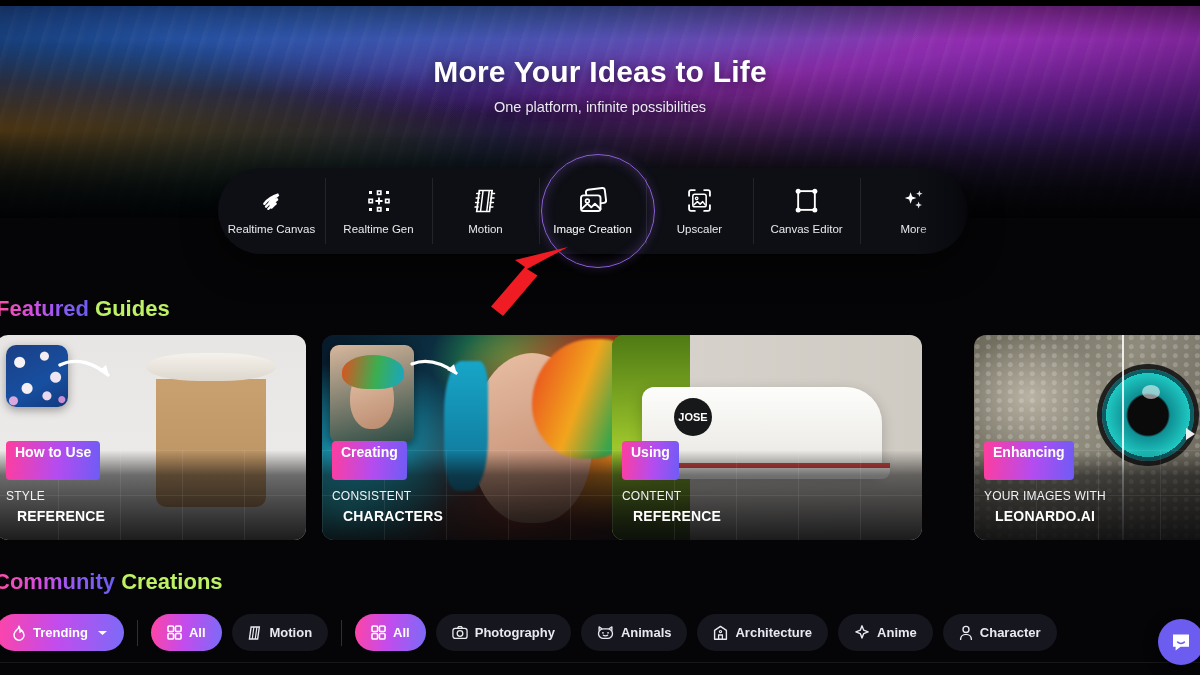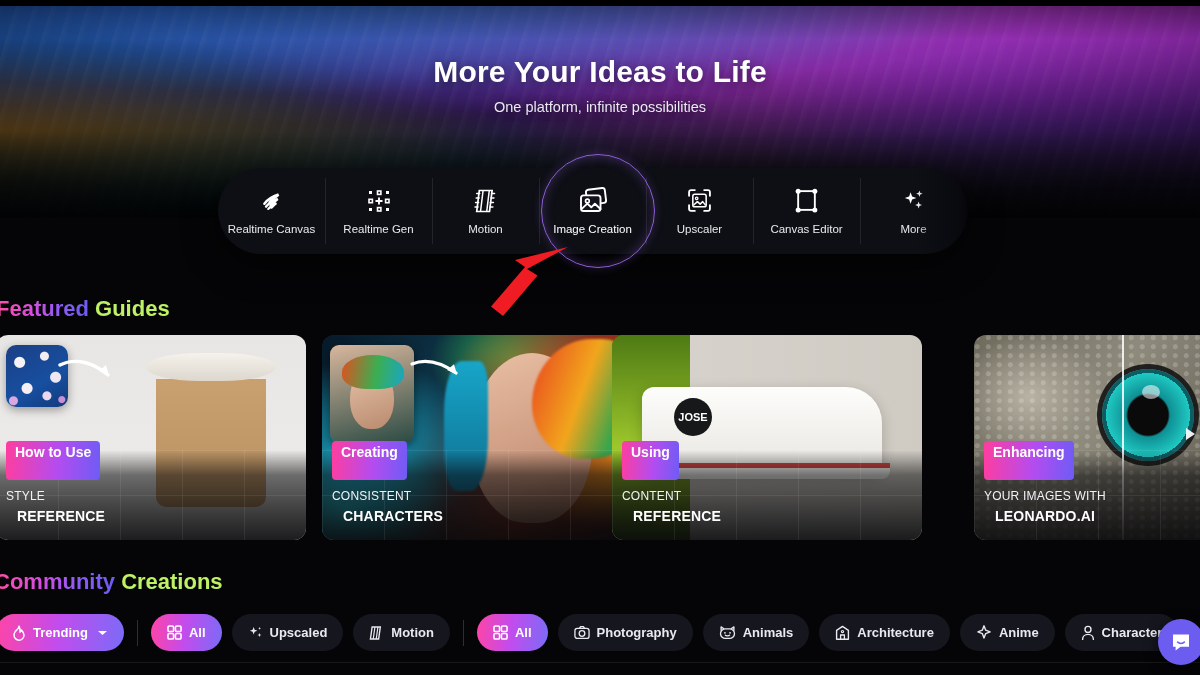--- a/index.html
+++ b/index.html
@@ -410,30 +410,20 @@
         <svg width="15" height="15" viewBox="0 0 16 16" fill="none">
           <rect x="1" y="1" width="6" height="6" rx="1.5" stroke="#fff" stroke-width="1.7"></rect>
           <rect x="9" y="1" width="6" height="6" rx="1.5" stroke="#fff" stroke-width="1.7"></rect>
           <rect x="1" y="9" width="6" height="6" rx="1.5" stroke="#fff" stroke-width="1.7"></rect>
           <rect x="9" y="9" width="6" height="6" rx="1.5" stroke="#fff" stroke-width="1.7"></rect>
         </svg>
       </span>
       <span>All</span>
     </div>
 
-    <div class="pill">
-      <span class="pic">
-        <svg width="15" height="15" viewBox="0 0 16 16" fill="none">
-          <path d="M6 2.2l1.1 2.9L10 6.2 7.1 7.3 6 10.2 4.9 7.3 2 6.2l2.9-1.1z" fill="#e9e9f0"></path>
-          <path d="M12.2 8.6l.6 1.5 1.5.6-1.5.6-.6 1.5-.6-1.5-1.5-.6 1.5-.6z" fill="#e9e9f0"></path>
-          <path d="M12.4 2l.45 1.1 1.1.45-1.1.45-.45 1.1-.45-1.1L10.85 3.55l1.1-.45z" fill="#e9e9f0"></path>
-        </svg>
-      </span>
-      <span>Upscaled</span>
-    </div>
 
     <div class="pill">
       <span class="pic">
         <svg width="15" height="16" viewBox="0 0 15 16" fill="none">
           <path d="M3.4 2h8.2v12H3.4z" stroke="#e9e9f0" stroke-width="1.4" transform="skewX(-8)"></path>
           <path d="M6.2 2v12M9.2 2v12" stroke="#e9e9f0" stroke-width="1.2" transform="skewX(-8)"></path>
         </svg>
       </span>
       <span>Motion</span>
     </div>

